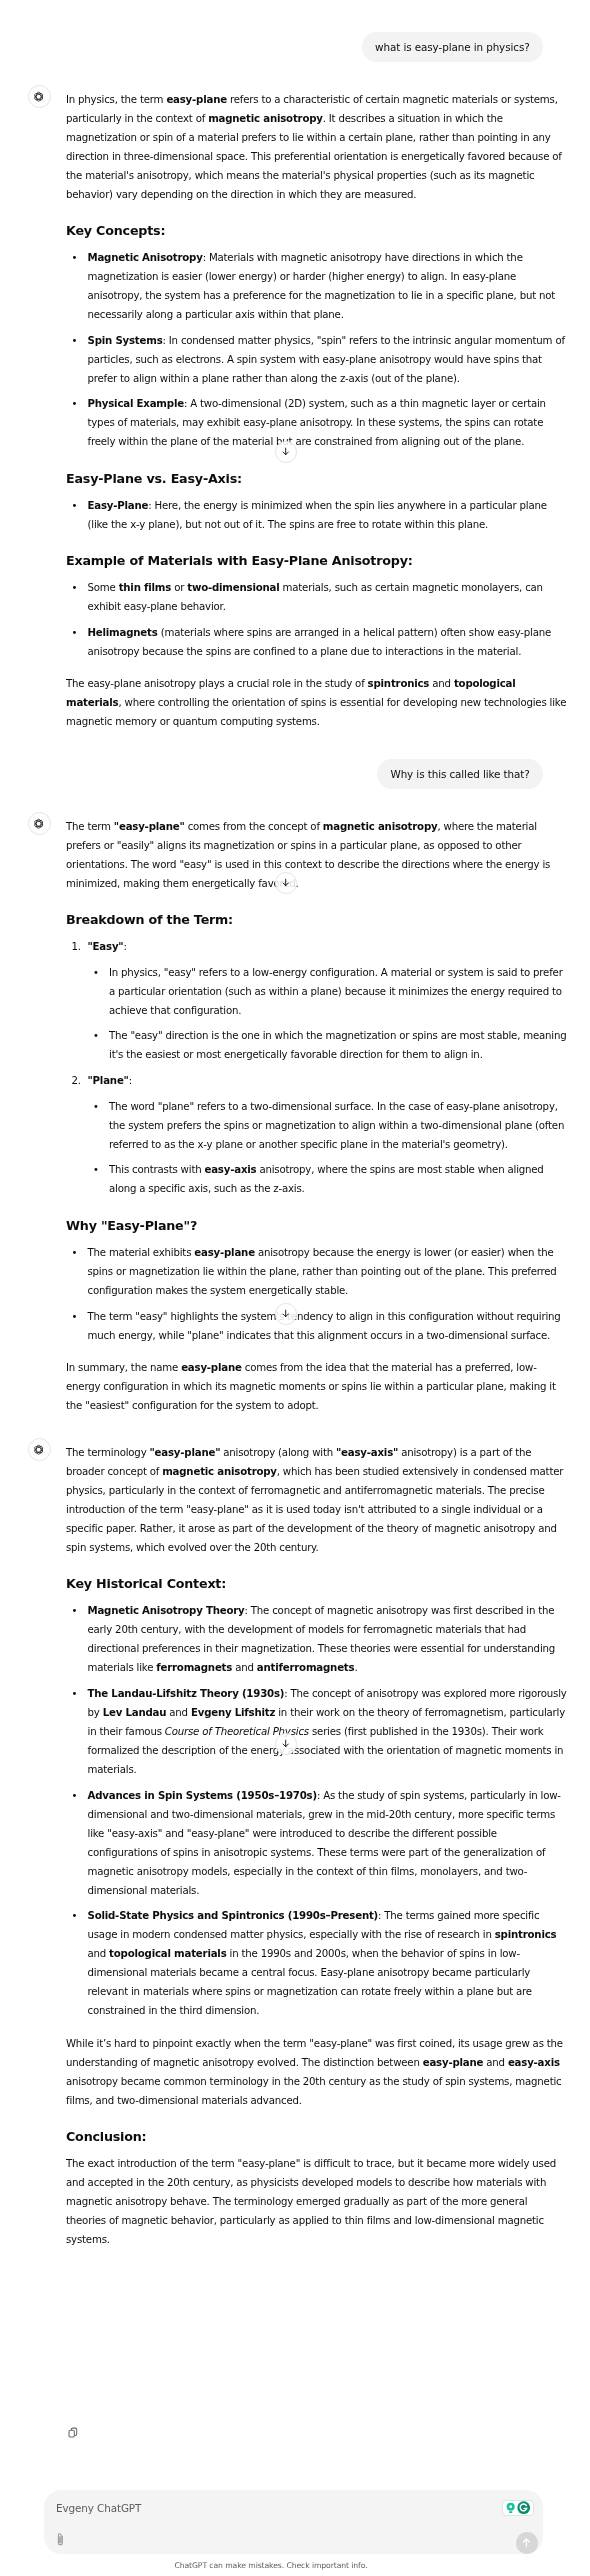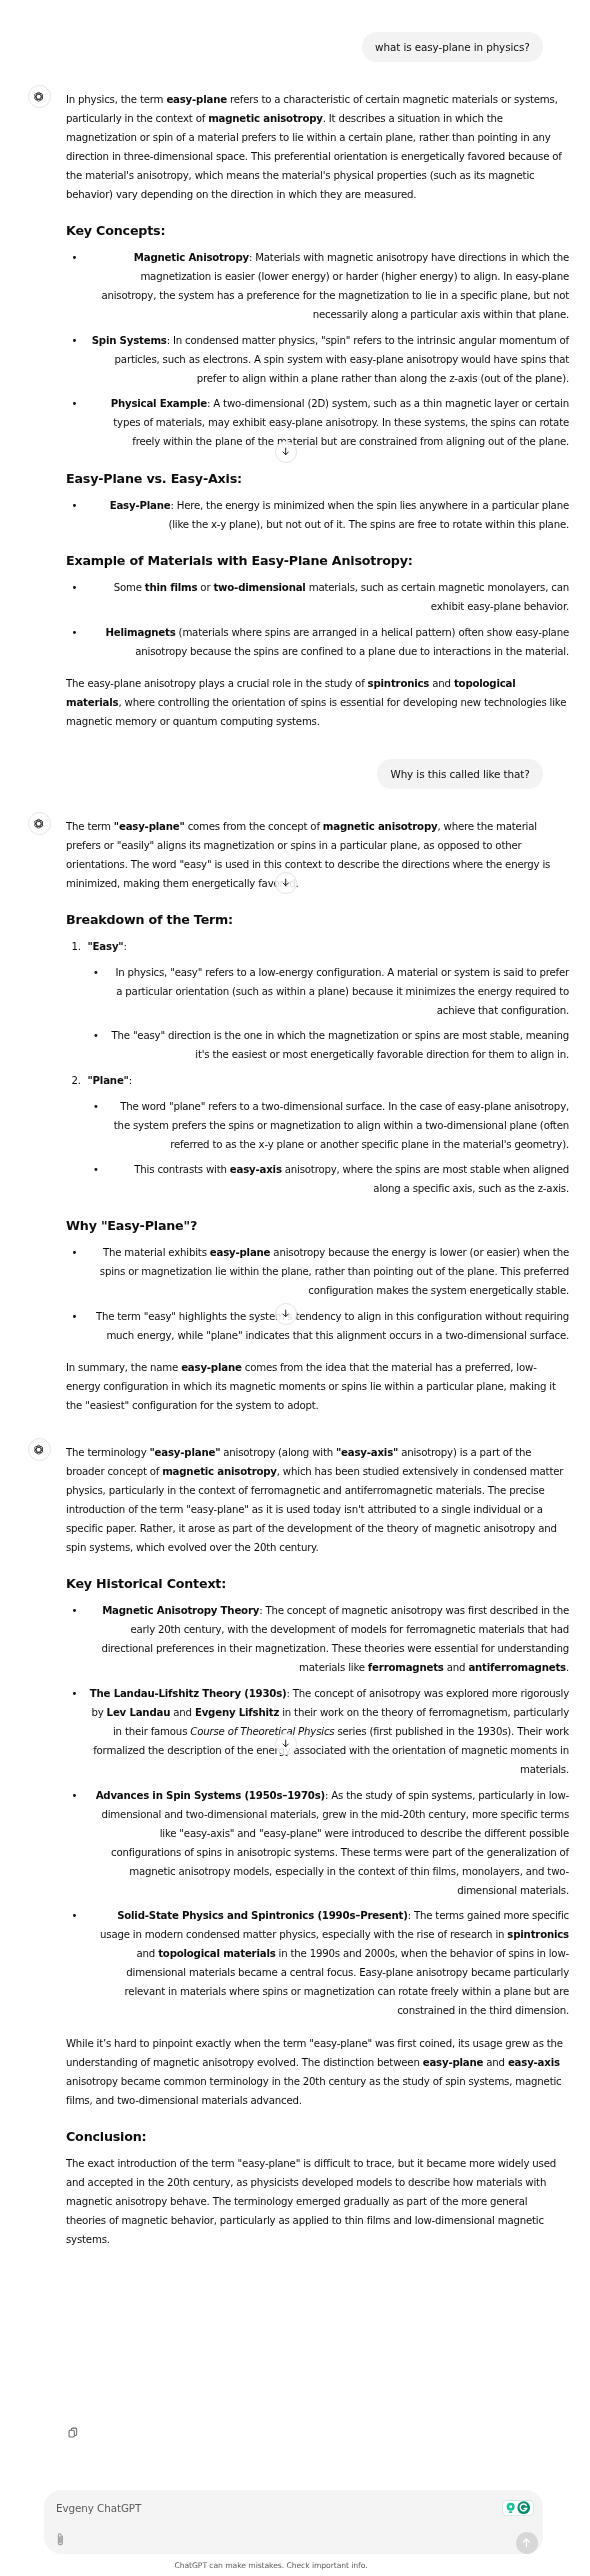--- a/index.html
+++ b/index.html
@@ -19,21 +19,21 @@
     position: absolute; left: 27.5px; top: -4.7px; width: 23px; height: 23px; border-radius: 50%;
     border: 0.7px solid #e5e5e5; display: flex; align-items: center; justify-content: center; background: #fff;
   }
   .avatar svg { width: 13.4px; height: 13.4px; }
 
   .md { font-size: 10.2px; line-height: 19px; letter-spacing: -0.2px; }
   .md p { margin: 0 0 13.4px 0; }
   .md b { font-weight: bold; }
   .md i { font-style: italic; }
   .md h3 { font-size: 12.7px; font-weight: bold; line-height: 19px; margin: 17.4px 0 8px 0; letter-spacing: -0.2px; }
-  .md ul { list-style: none; margin: 0 0 13.4px 0; text-align: right; }
+  .md ul { list-style: none; margin: 0 0 13.4px 0; }
   .md ul > li { position: relative; padding-left: 21.5px; margin-bottom: 6.7px; }
   .md ul > li::before { content: "•"; position: absolute; left: 5.4px; top: 0; font-size: 10px; }
   .md ol { list-style: none; margin: 0 0 13.4px 0; }
   .md ol > li { position: relative; padding-left: 21.5px; margin-bottom: 6.7px; }
   .md ol > li .num { position: absolute; left: 5.4px; top: 0; }
   .md ol ul { margin: 6.7px 0 0 0; }
 
   .scroll-arrow {
     position: absolute; left: 275px; width: 21.5px; height: 21.5px; border-radius: 50%;
     border: 0.7px solid #e3e3e3; background: rgba(255,255,255,0.85);

